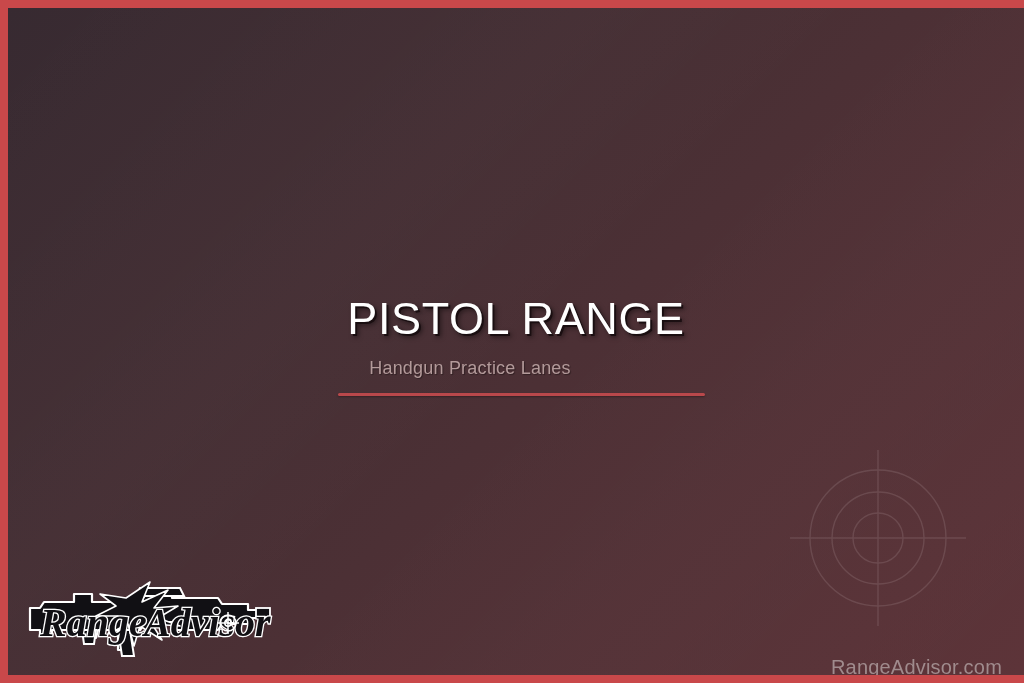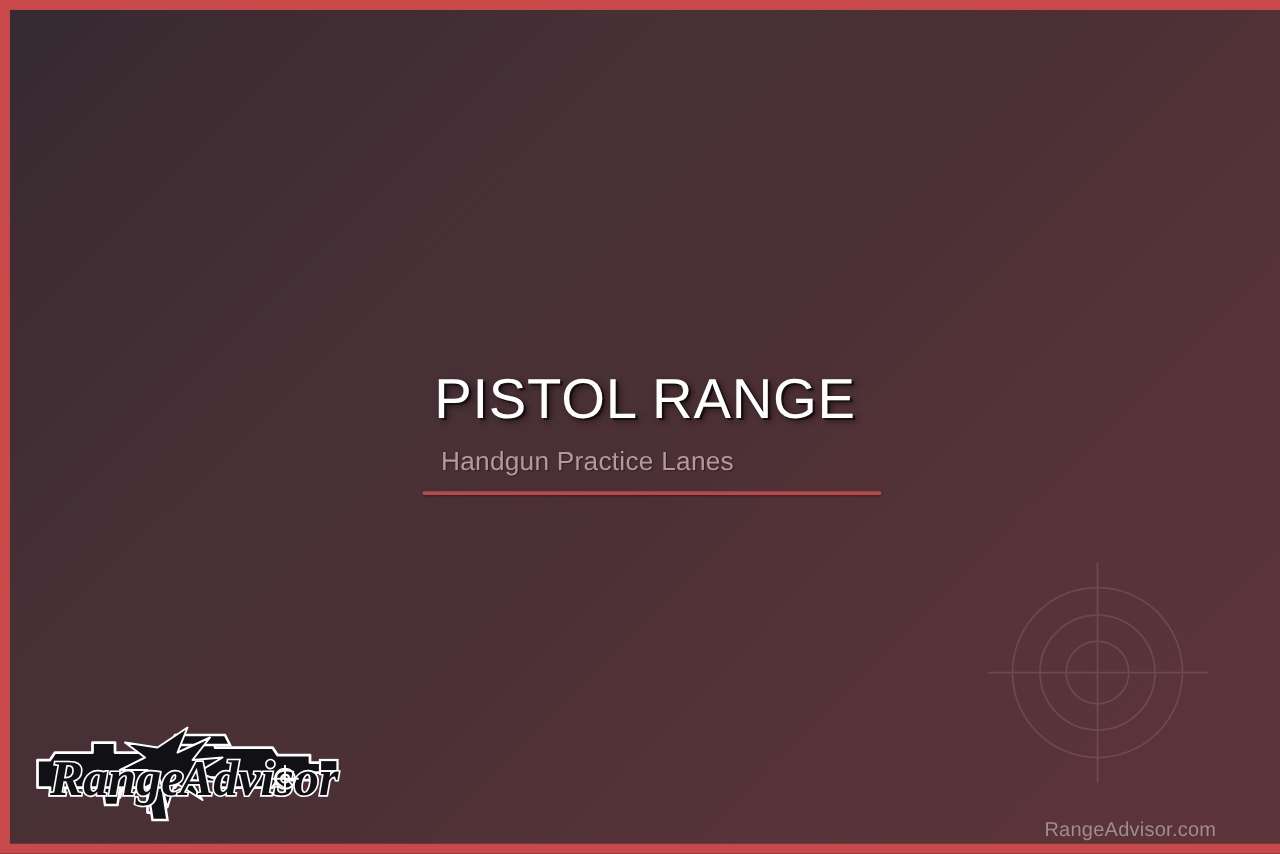--- a/index.html
+++ b/index.html
@@ -92,21 +92,21 @@
        3px 3px 5px rgba(0,0,0,0.55);
     white-space:nowrap;
   }
 
   #subtitle {
     position:absolute;
     left:0;
     top:350px;
     width:924px;
     text-align:center;
-    font-size:21px;
+    font-size:18px;
     font-weight:400;
     color:#b39a9a;
     letter-spacing:0.2px;
     text-shadow:1px 1px 1px rgba(0,0,0,0.35);
     white-space:nowrap;
   }
 
   #divider {
     position:absolute;
     left:330px;
@@ -125,23 +125,23 @@
     top:556px;
     width:252px;
     height:100px;
     z-index:5;
   }
   #logo svg { display:block; width:252px; height:100px; }
 
   
   #watermark {
     position:absolute;
-    right:51px;
+    right:22px;
     top:648px;
-    font-size:16px;
+    font-size:20px;
     color:#a08b8d;
     letter-spacing:0.2px;
     white-space:nowrap;
     z-index:5;
   }
 </style>
 </head>
 <body>
 
 <div id="slide">

